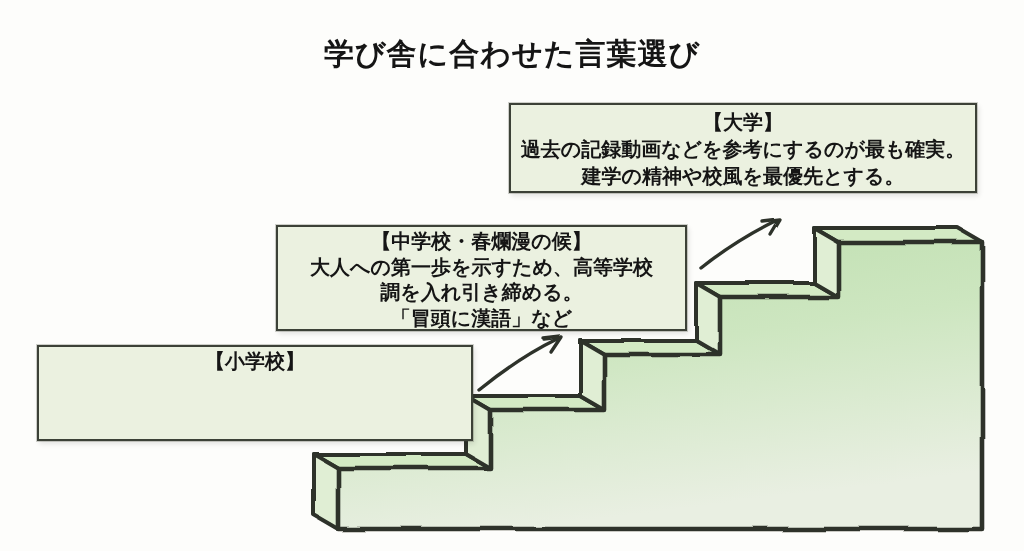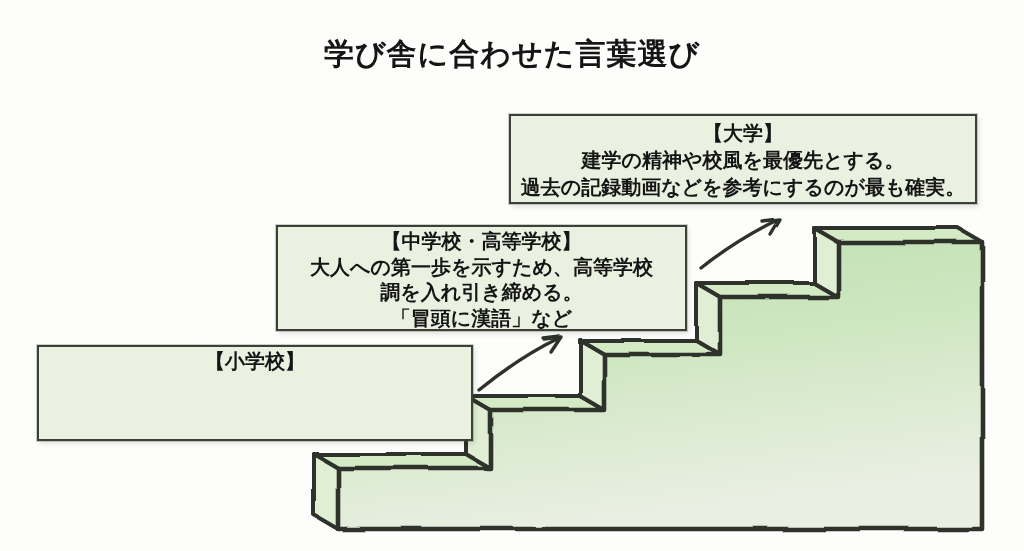--- a/index.html
+++ b/index.html
@@ -62,21 +62,21 @@
     box-sizing: border-box;
     background: var(--box-bg, #ebf1e0);
     border: 2px solid var(--box-border, #3c4137);
     box-shadow: 0 0 0 1px rgba(70, 75, 60, 0.25), 2px 3px 5px rgba(0,0,0,0.10);
     text-align: center;
     font-weight: bold;
     font-size: 20px;
     color: var(--text, #151515);
     z-index: 2;
   }
-  .callout-university { left: 509px; top: 114px; width: 468px; height: 90px;  line-height: 27px;   padding-top: 4px; }
+  .callout-university { left: 509px; top: 103px; width: 468px; height: 90px;  line-height: 27px;   padding-top: 4px; }
   .callout-jhs        { left: 276px; top: 225px; width: 411px; height: 106px; line-height: 25.5px; padding-top: 2px; }
   .callout-elementary { left: 37px;  top: 345px; width: 436px; height: 96px;  line-height: 28px;   padding-top: 0; }
   .callout-heading, .callout-line { white-space: nowrap; }
 </style>
 </head>
 <body>
 
 <div class="stage">
 
   <h1 class="page-title">学び舎に合わせた言葉選び</h1>
@@ -116,26 +116,26 @@
       <path class="sketch-arrow" d="M 551 352 L 561 337 L 544 339"></path>
     </g>
     <g filter="url(#wobble)">
       <path class="sketch-arrow" d="M 701 268 C 726 248 749 234 775 221"></path>
       <path class="sketch-arrow" d="M 770 234 L 779 219 L 762 221"></path>
     </g>
   </svg>
 
   <div class="callout callout-university">
     <div class="callout-heading">【大学】</div>
+    <div class="callout-line">過去の記録動画などを参考にするのが最も確実。</div>
     <div class="callout-line">建学の精神や校風を最優先とする。</div>
-    <div class="callout-line">過去の記録動画などを参考にするのが最も確実。</div>
   </div>
 
   <div class="callout callout-jhs">
-    <div class="callout-heading">【中学校・高等学校】</div>
+    <div class="callout-heading">【中学校・春爛漫の候】</div>
     <div class="callout-line">大人への第一歩を示すため、高等学校</div>
     <div class="callout-line">調を入れ引き締める。</div>
     <div class="callout-line">「冒頭に漢語」など</div>
   </div>
 
   <div class="callout callout-elementary">
     <div class="callout-heading">【小学校】</div>
   </div>
 
 </div>

